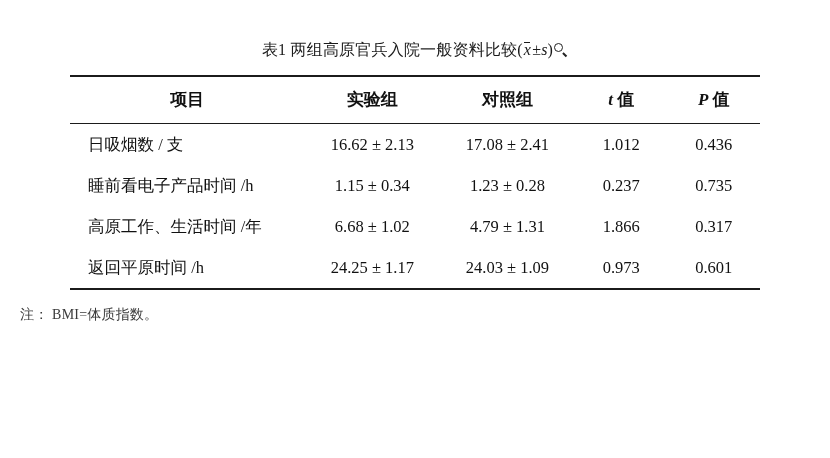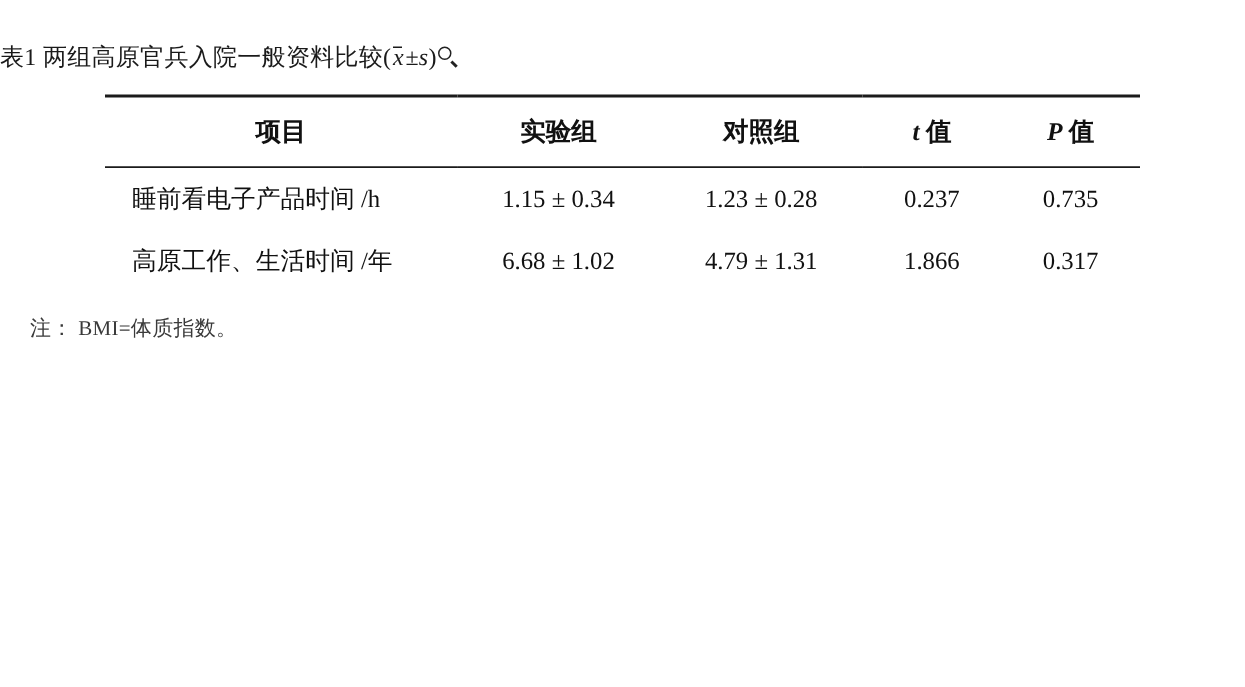--- a/index.html
+++ b/index.html
@@ -15,23 +15,24 @@
     overflow: hidden;
   }
   .page {
     position: relative;
     width: 830px;
     height: 458px;
     box-sizing: border-box;
     padding: 0;
   }
   .caption {
+    text-align: center;
     font-size: 16px;
     color: #1a1a1a;
-    padding-top: 28px;
+    padding-top: 40px;
     letter-spacing: 0.2px;
     white-space: nowrap;
   }
   .caption .xbar {
     font-style: italic;
     position: relative;
     padding: 0 1px;
   }
   .caption .xbar::before {
     content: "";
@@ -134,33 +135,47 @@
         <tr class="rule-top rule-mid">
           <th class="col-item">项目</th>
           <th class="col-grp">实验组</th>
           <th class="col-grp">对照组</th>
           <th class="col-t"><span class="ital-head">t</span><span> 值</span></th>
           <th class="col-p"><span class="ital-head">P</span><span> 值</span></th>
         </tr>
       </thead>
       <tbody>
         <tr>
+          <td class="item">日吸烟数 / 支</td>
+          <td>16.62 ± 2.13</td>
+          <td>17.08 ± 2.41</td>
+          <td>1.012</td>
+          <td>0.436</td>
+        </tr>
+        <tr>
           <td class="item">睡前看电子产品时间 /h</td>
           <td>1.15 ± 0.34</td>
           <td>1.23 ± 0.28</td>
           <td>0.237</td>
           <td>0.735</td>
         </tr>
         <tr>
           <td class="item">高原工作、生活时间 /年</td>
           <td>6.68 ± 1.02</td>
           <td>4.79 ± 1.31</td>
           <td>1.866</td>
           <td>0.317</td>
         </tr>
+        <tr class="rule-bottom">
+          <td class="item">返回平原时间 /h</td>
+          <td>24.25 ± 1.17</td>
+          <td>24.03 ± 1.09</td>
+          <td>0.973</td>
+          <td>0.601</td>
+        </tr>
       </tbody>
     </table>
   </div>
 
   <div class="note">
     <span class="note-pad">注： BMI=体质指数。</span>
   </div>
 
 </div>
 

